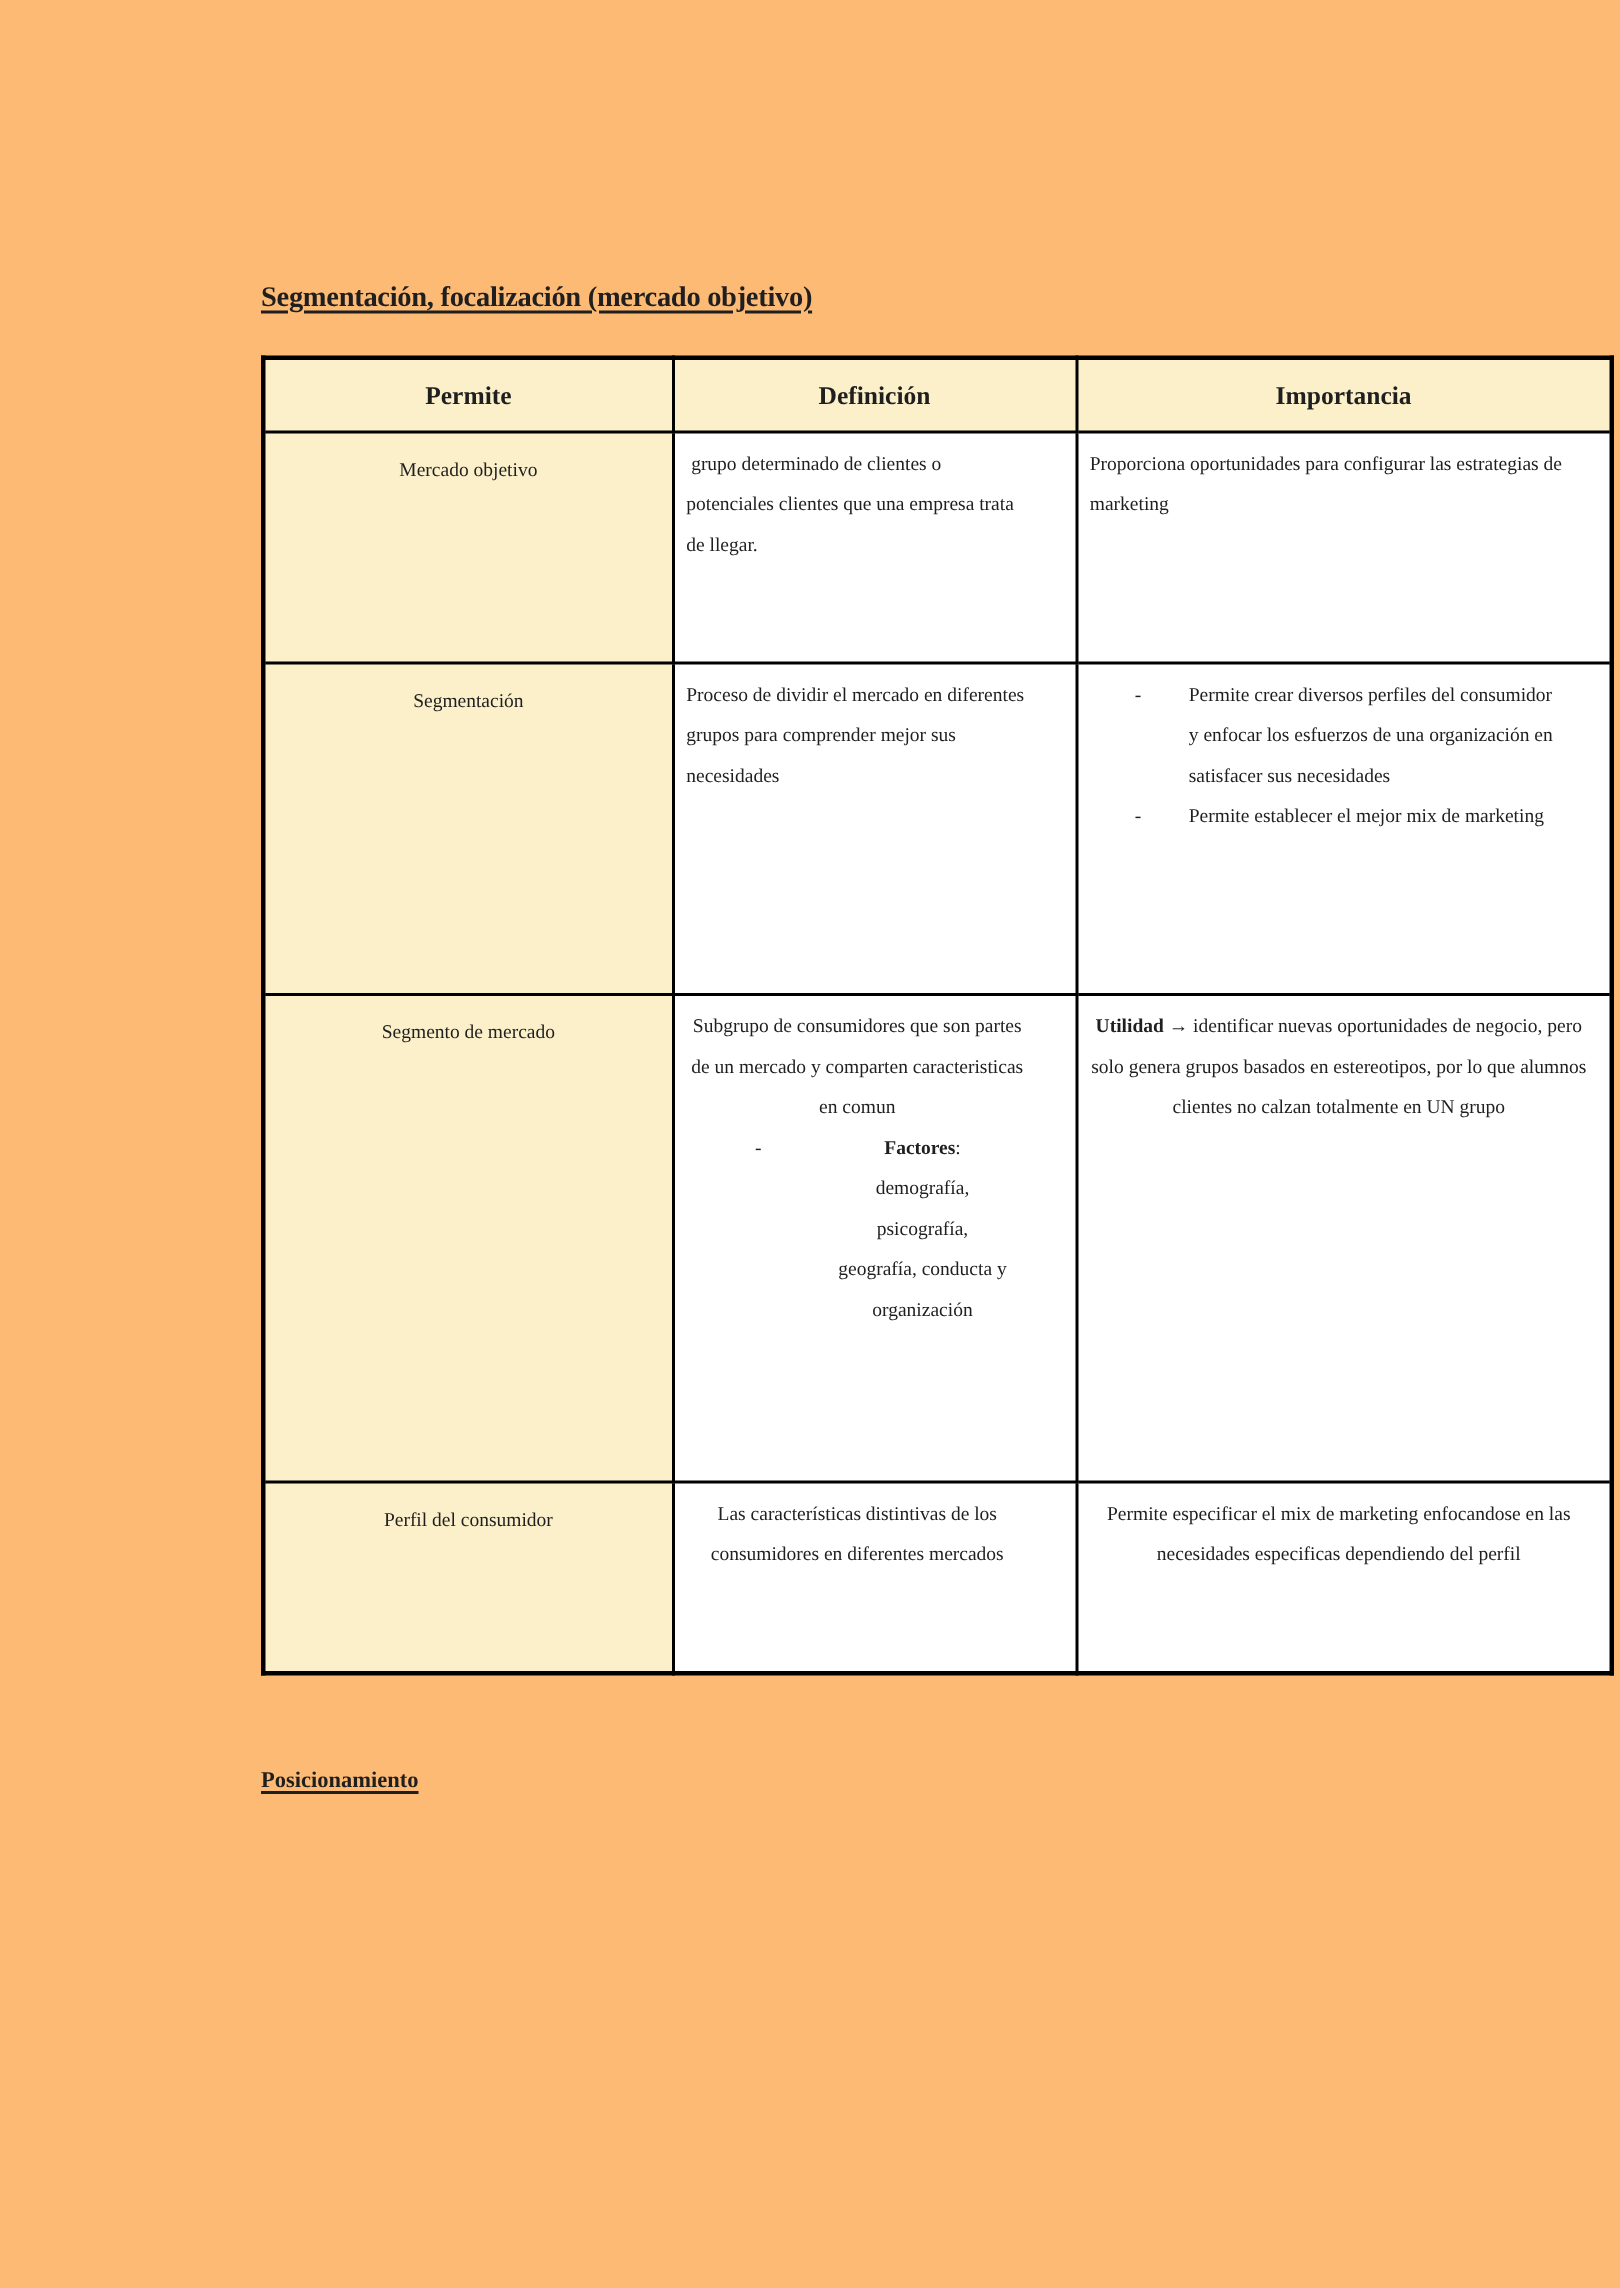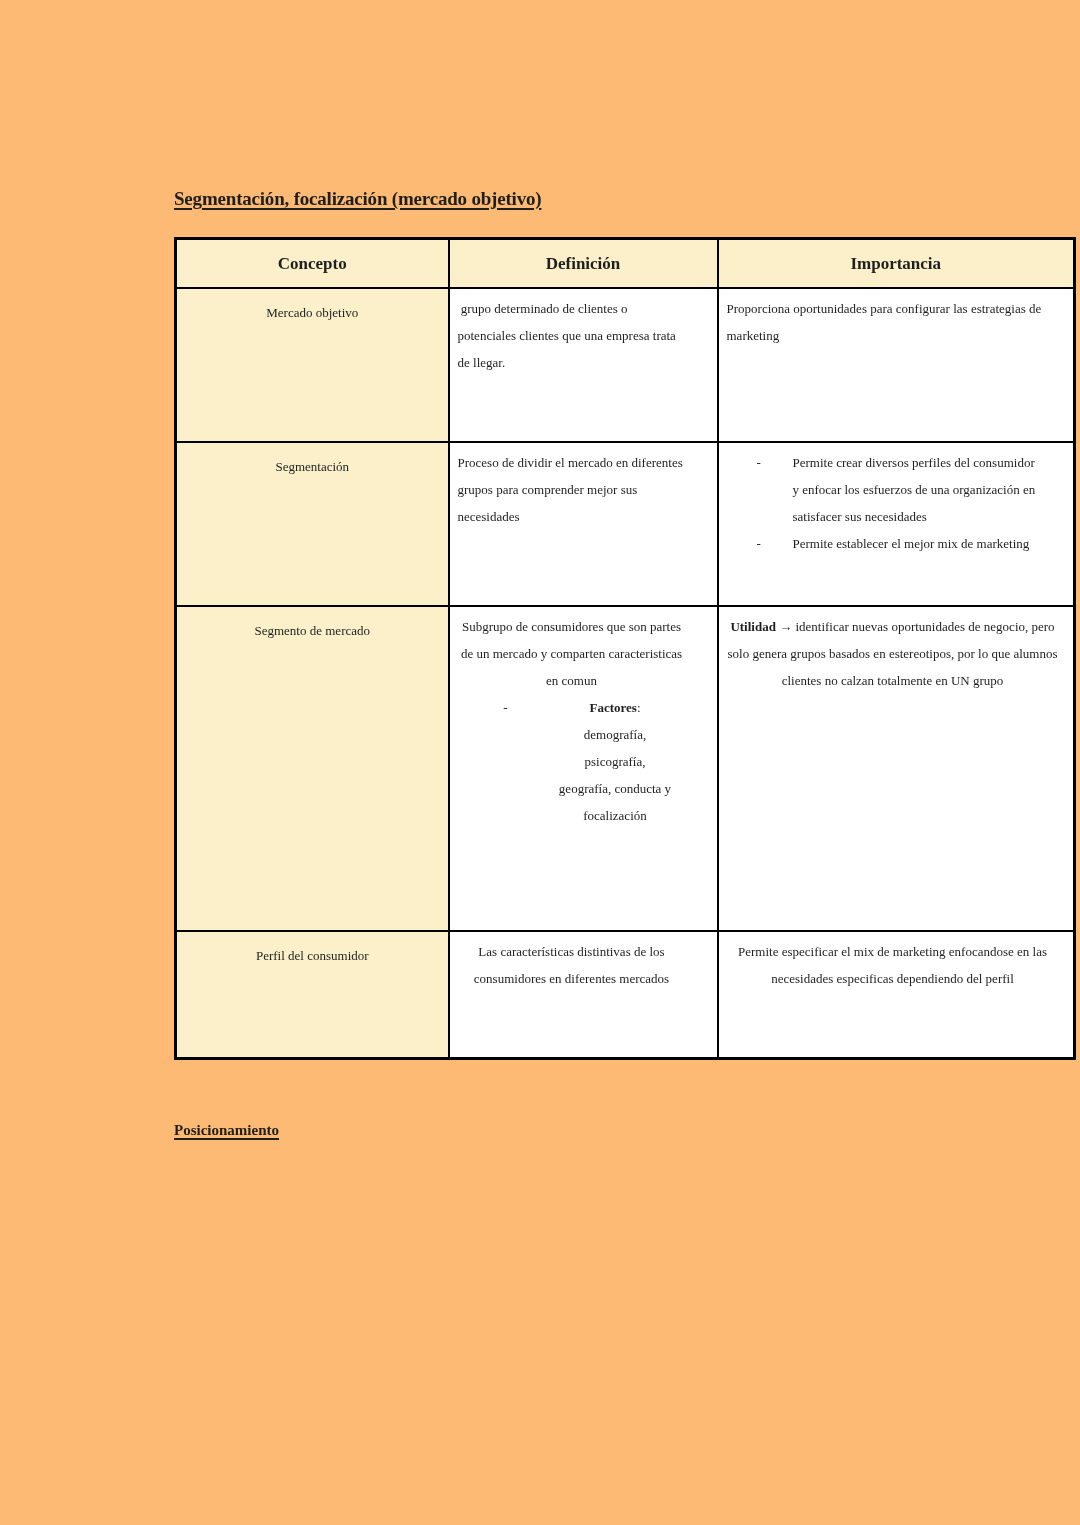--- a/index.html
+++ b/index.html
@@ -63,21 +63,21 @@
     padding: 10px 8px;
   }
   td.cell-def, td.cell-imp {
     background: #ffffff;
     padding: 6px 10px 6px 8px;
   }
   .pre { white-space: pre-wrap; }
   .cell-def .txt { max-width: 228px; }
   .cell-imp .txt { max-width: 332px; }
   .row-1 td { height: 154px; }
-  .row-2 td { height: 164px; }
+  .row-2 td { height: 221px; }
   .row-3 td { height: 325px; text-align: center; }
   .row-4 td { height: 127px; text-align: center; }
   .bullet {
     display: flex;
     margin-left: 30px;
   }
   .bullet .dash {
     flex: 0 0 36px;
   }
   .bullet .btxt {
@@ -112,21 +112,21 @@
     <h1 class="doc-title">Segmentación, focalización (mercado objetivo)</h1>
 
     <table class="concept-table">
       <colgroup>
         <col class="col-concepto">
         <col class="col-definicion">
         <col class="col-importancia">
       </colgroup>
       <thead>
         <tr>
-          <th>Concepto</th>
+          <th>Permite</th>
           <th>Definición</th>
           <th>Importancia</th>
         </tr>
       </thead>
       <tbody>
 
         <tr class="row-1">
           <td class="cell-concepto">Mercado objetivo</td>
           <td class="cell-def">
             <div class="txt pre"> grupo determinado de clientes o potenciales clientes que una empresa trata de llegar.</div>
@@ -157,21 +157,21 @@
           <td class="cell-concepto">Segmento de mercado</td>
           <td class="cell-def">
             <div class="txt">Subgrupo de consumidores que son partes de un mercado y comparten caracteristicas en comun</div>
             <div class="bullet">
               <span class="dash">-</span>
               <div class="btxt">
                 <div><b>Factores</b><span>:</span></div>
                 <div>demografía,</div>
                 <div>psicografía,</div>
                 <div>geografía, conducta y</div>
-                <div>focalización</div>
+                <div>organización</div>
               </div>
             </div>
           </td>
           <td class="cell-imp">
             <div class="txt"><b>Utilidad</b><span class="pre"> → identificar nuevas oportunidades de negocio, pero solo genera grupos basados en estereotipos, por lo que alumnos clientes no calzan totalmente en UN grupo</span></div>
           </td>
         </tr>
 
         <tr class="row-4">
           <td class="cell-concepto">Perfil del consumidor</td>

